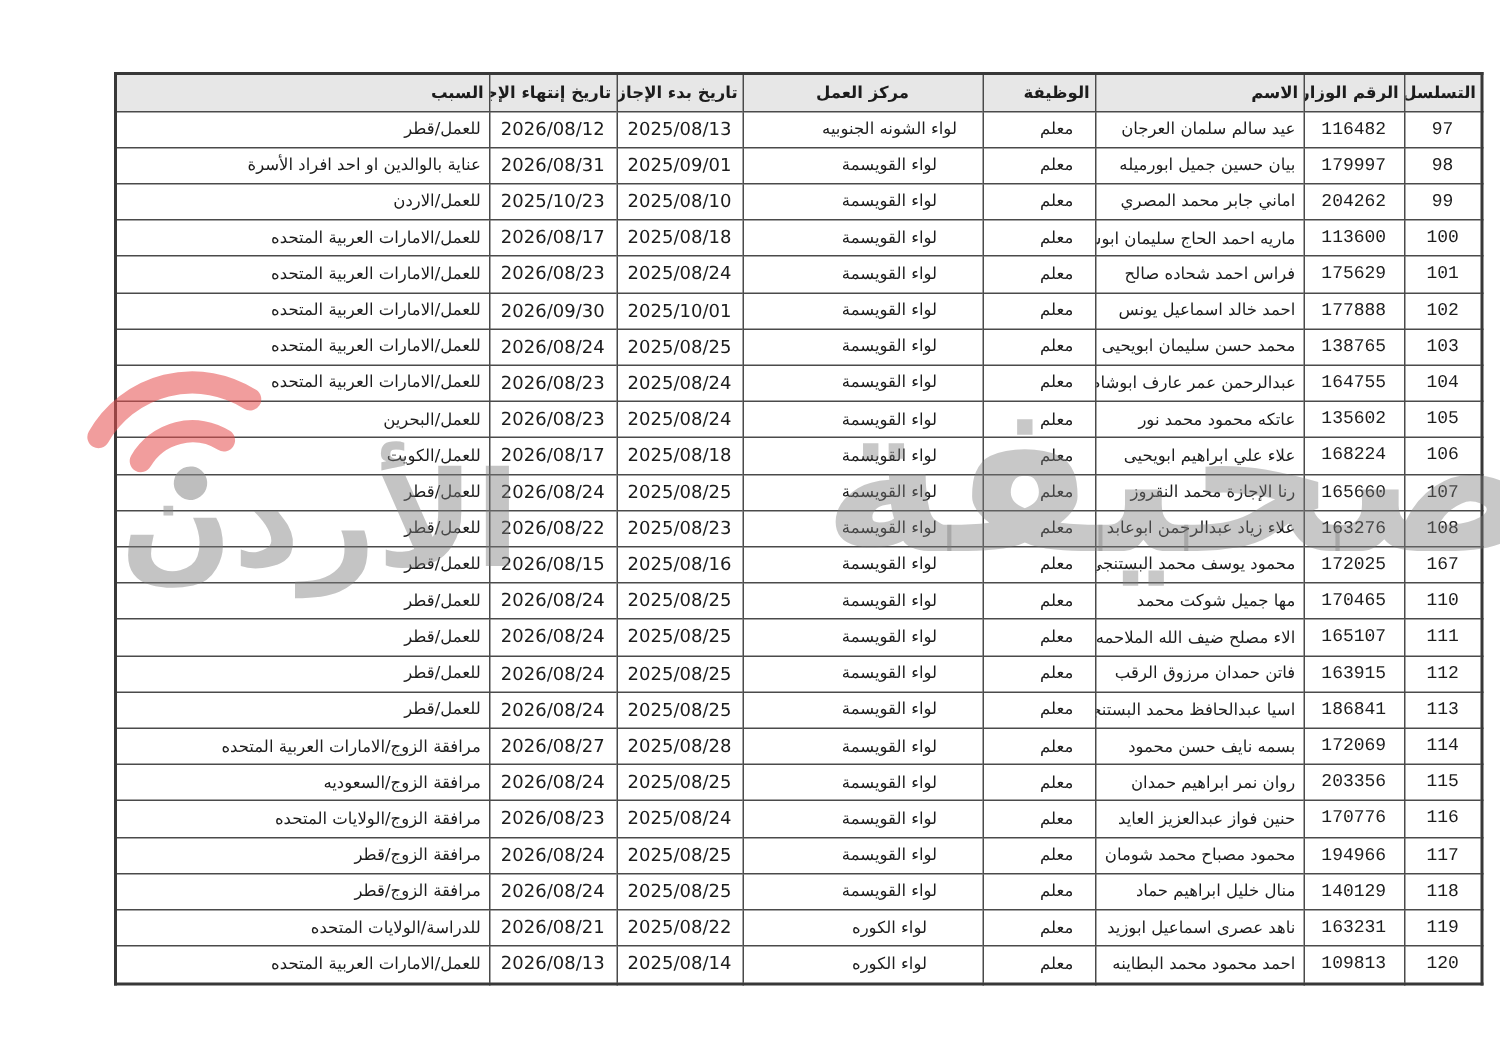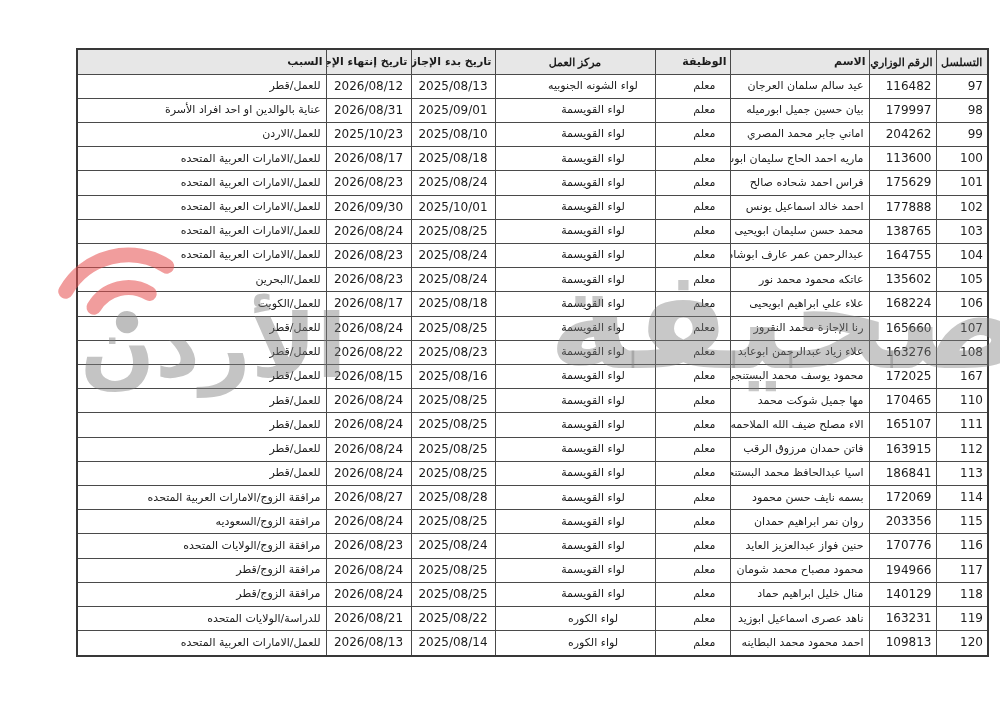--- a/index.html
+++ b/index.html
@@ -26,22 +26,22 @@
     line-height:1.1;
   }
   thead tr{height:25px;}
   th{
     background:#e7e7e7;
     font-weight:bold;
     font-size:11px;
     text-align:right;
     padding:0 3px;
   }
-  th.h-center,th.h-mid{text-align:center;font-family:Liberation Serif, serif;}
-  td.c-serial,td.c-num{font-size:12px;}
+  th.h-center,th.h-mid{text-align:center;}
+  td.c-serial,td.c-num{text-align:center;font-size:12px;font-family:Liberation Mono, monospace;}
   td.c-name{text-align:right;font-size:11px;padding-right:5px;}
   td.c-job{text-align:right;font-size:11px;padding-right:14px;}
   td.c-center{text-align:center;font-size:11px;padding-left:40px;}
   td.c-date{text-align:center;font-size:12px;direction:ltr;}
   td.c-reason{text-align:right;font-size:11px;padding-right:5px;}
 
   
   .watermark{position:absolute;left:0;top:0;width:1000px;height:707px;pointer-events:none;}
   .wm-word{
     position:absolute;font-weight:bold;line-height:1;

